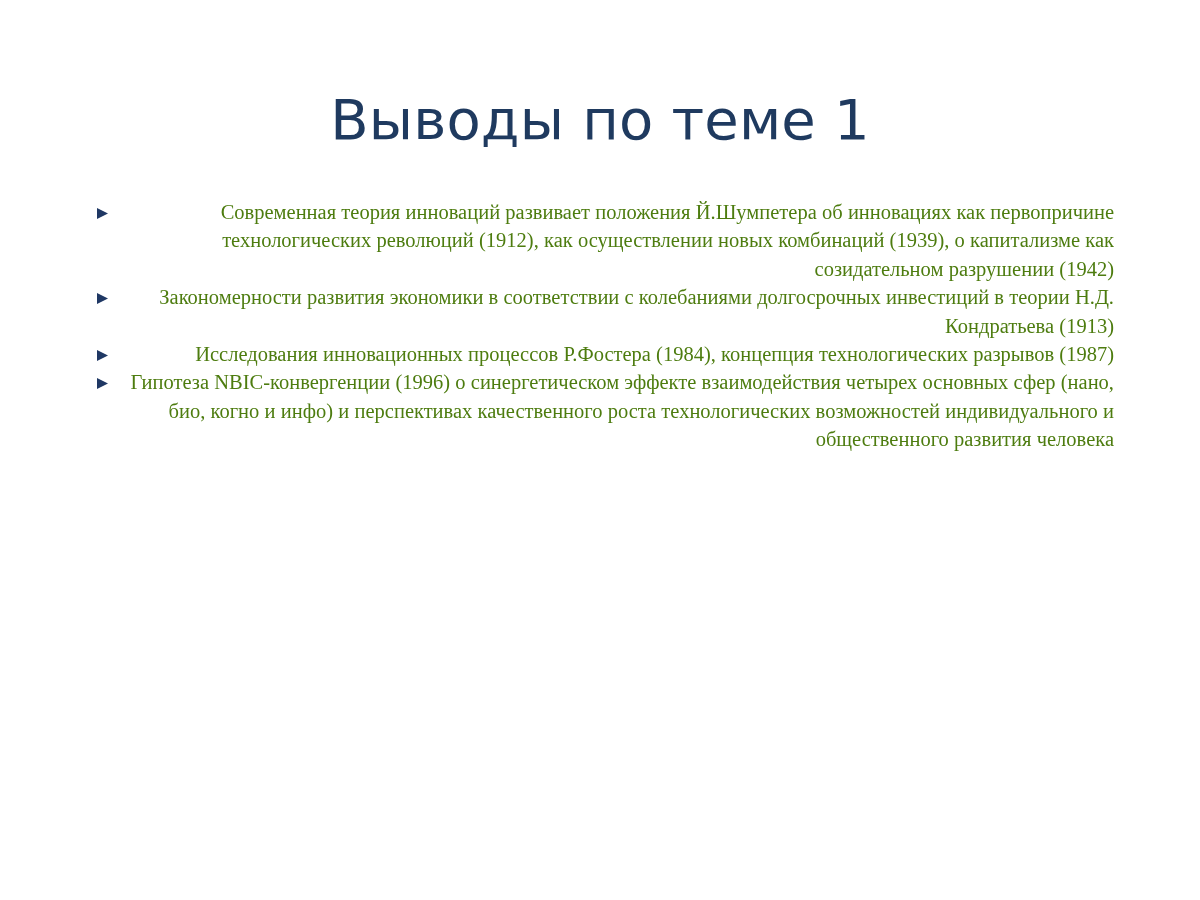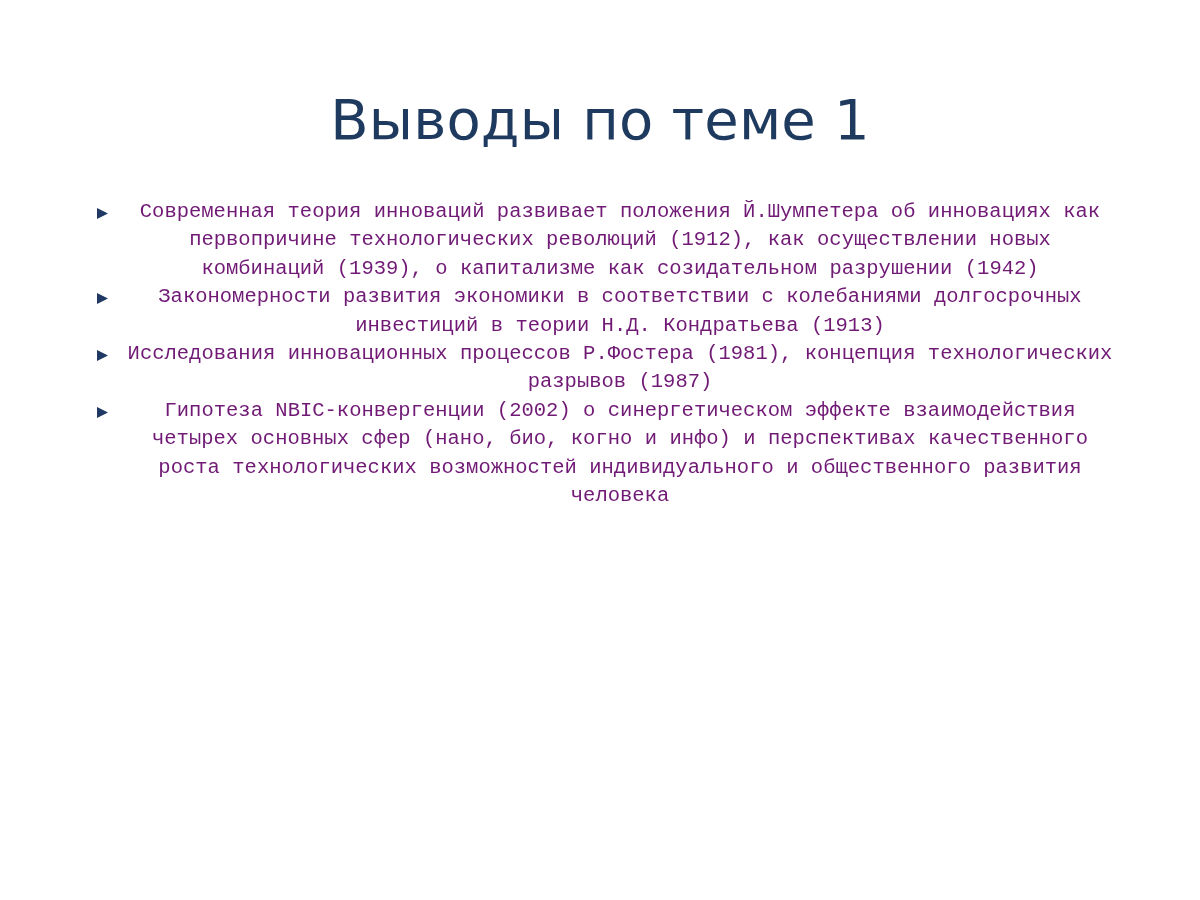--- a/index.html
+++ b/index.html
@@ -49,25 +49,25 @@
   .bullet-list {
     list-style: none;
     margin: 0;
     padding: 0;
   }
 
   .bullet-item {
     position: relative;
     padding-left: 34px;
     margin: 0 0 0 0;
-    font-family: Liberation Mono, monospace;
+    font-family: Liberation Serif, serif;
     font-size: 20.5px;
     line-height: 28.4px;
-    color: #701a75;
-    text-align: center;
+    color: #4d7c0f;
+    text-align: right;
     word-spacing: 0.1px;
   }
 
   .bullet-marker {
     position: absolute;
     left: 4px;
     top: 0;
     width: 18px;
     height: 28.4px;
     display: block;
@@ -113,29 +113,29 @@
         <span class="bullet-text">Закономерности развития экономики в соответствии с колебаниями долгосрочных инвестиций в теории Н.Д. Кондратьева (1913)</span>
       </li>
 
 
       <li class="bullet-item">
         <span class="bullet-marker">
           <svg width="13" height="13" viewBox="0 0 13 13" aria-hidden="true">
             <polygon points="1,1 12,6.5 1,12" fill="#1F3864"></polygon>
           </svg>
         </span>
-        <span class="bullet-text">Исследования инновационных процессов Р.Фостера (1981), концепция технологических разрывов (1987)</span>
+        <span class="bullet-text">Исследования инновационных процессов Р.Фостера (1984), концепция технологических разрывов (1987)</span>
       </li>
 
       <li class="bullet-item">
         <span class="bullet-marker">
           <svg width="13" height="13" viewBox="0 0 13 13" aria-hidden="true">
             <polygon points="1,1 12,6.5 1,12" fill="#1F3864"></polygon>
           </svg>
         </span>
-        <span class="bullet-text">Гипотеза NBIC-конвергенции (2002) о синергетическом эффекте взаимодействия четырех основных сфер (нано, био, когно и инфо) и перспективах качественного роста технологических возможностей индивидуального и общественного развития человека</span>
+        <span class="bullet-text">Гипотеза NBIC-конвергенции (1996) о синергетическом эффекте взаимодействия четырех основных сфер (нано, био, когно и инфо) и перспективах качественного роста технологических возможностей индивидуального и общественного развития человека</span>
       </li>
 
 
     </ul>
   </div>
 
 </div>
 
 </body></html>

